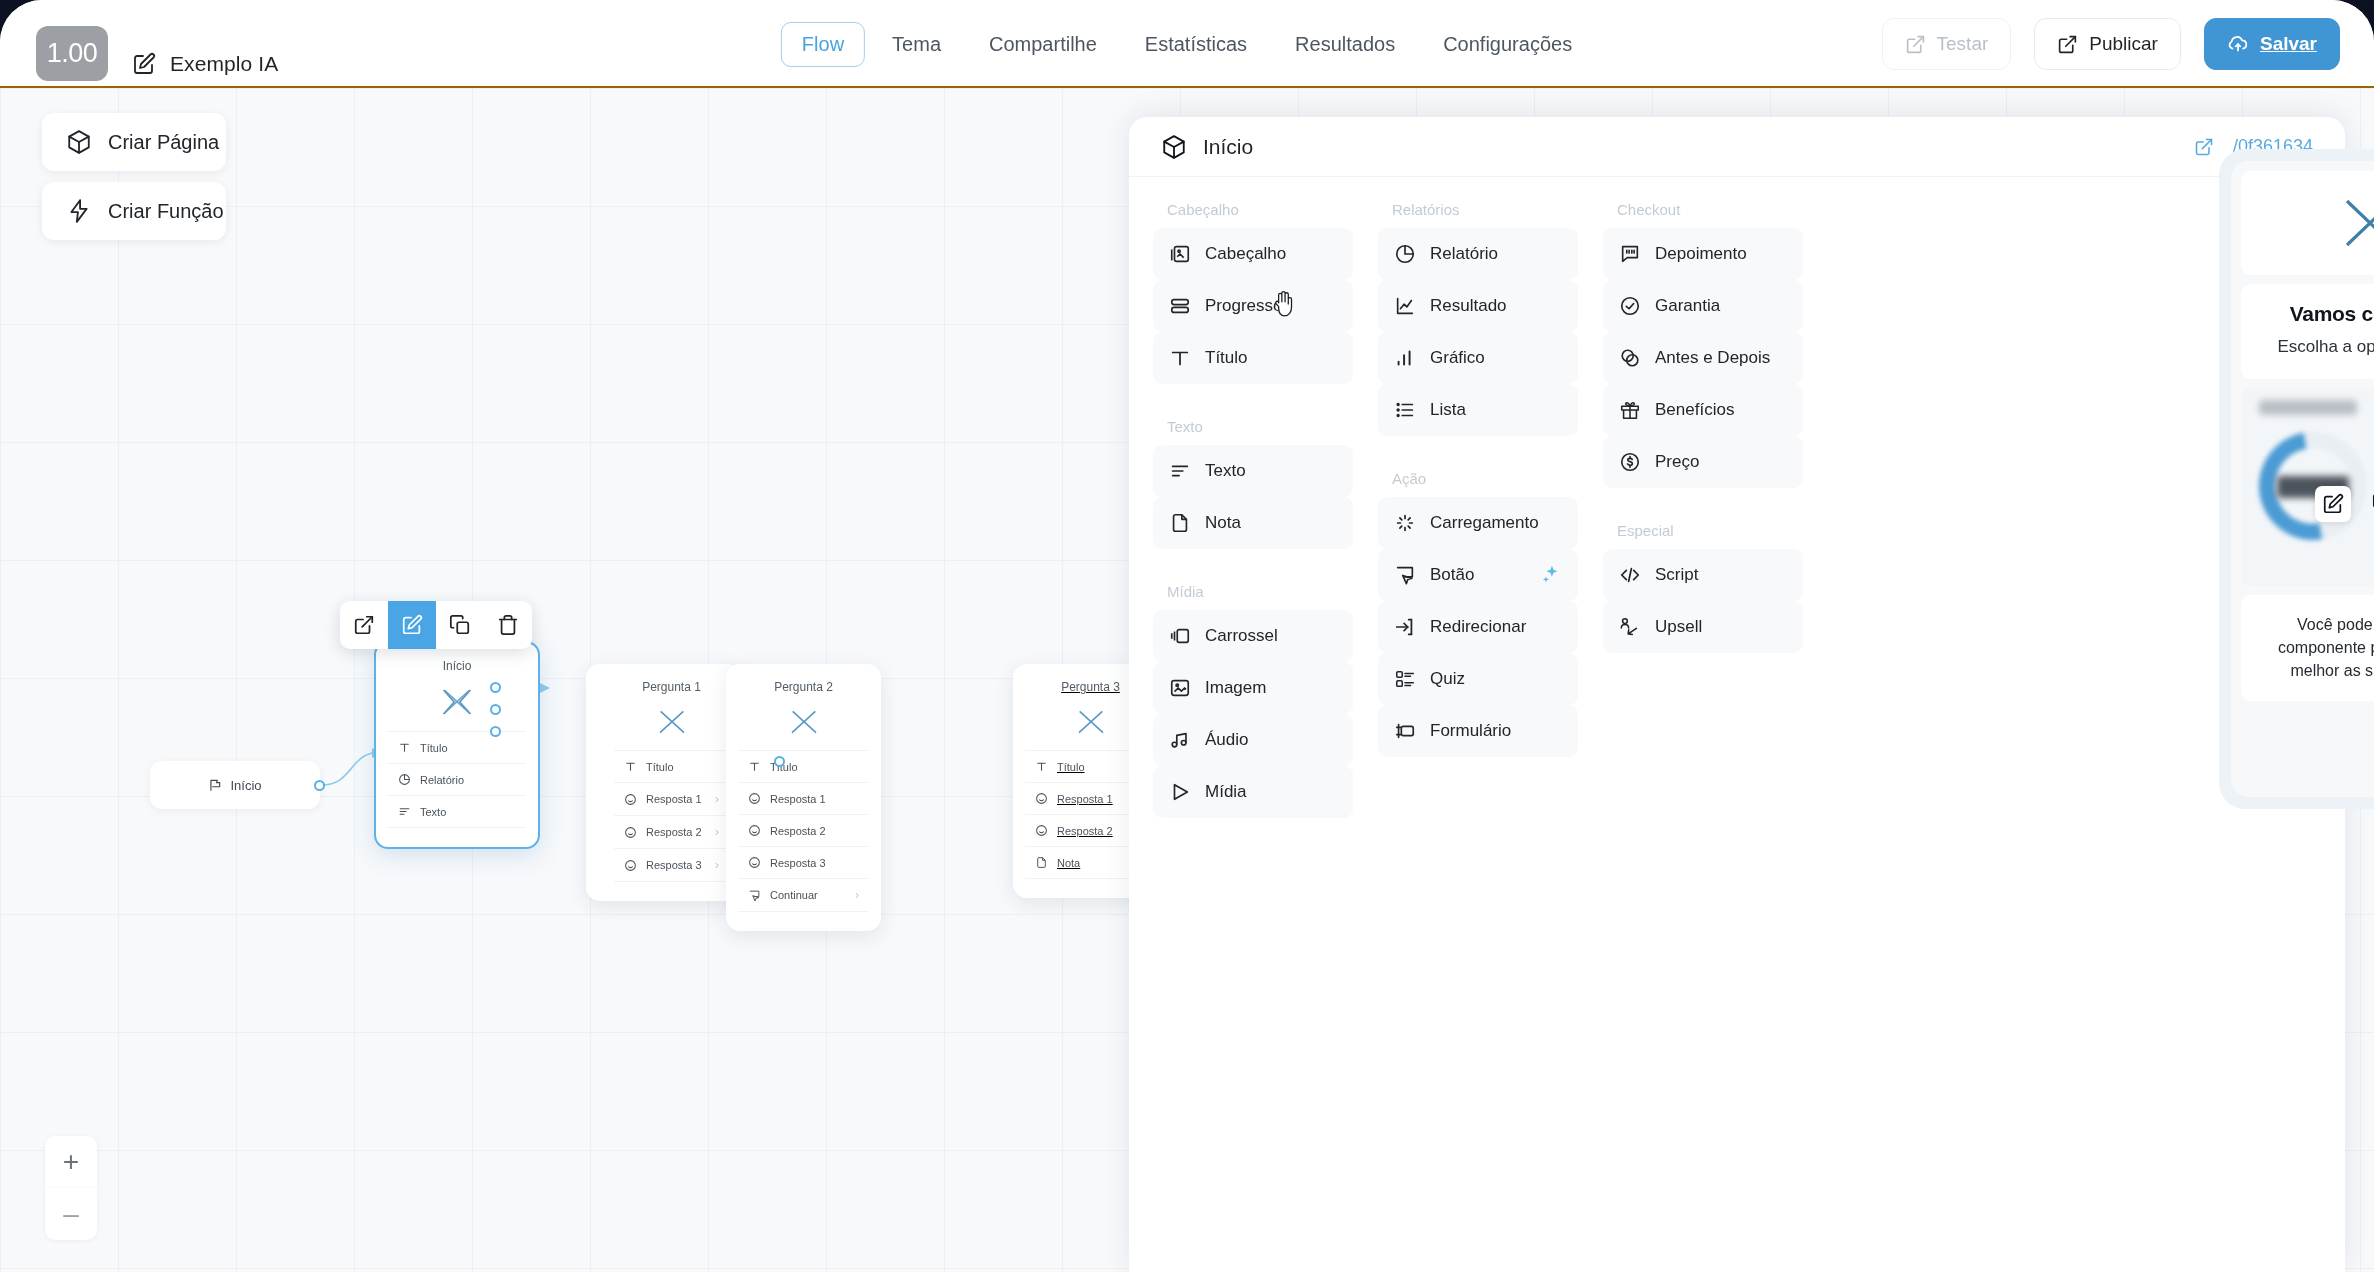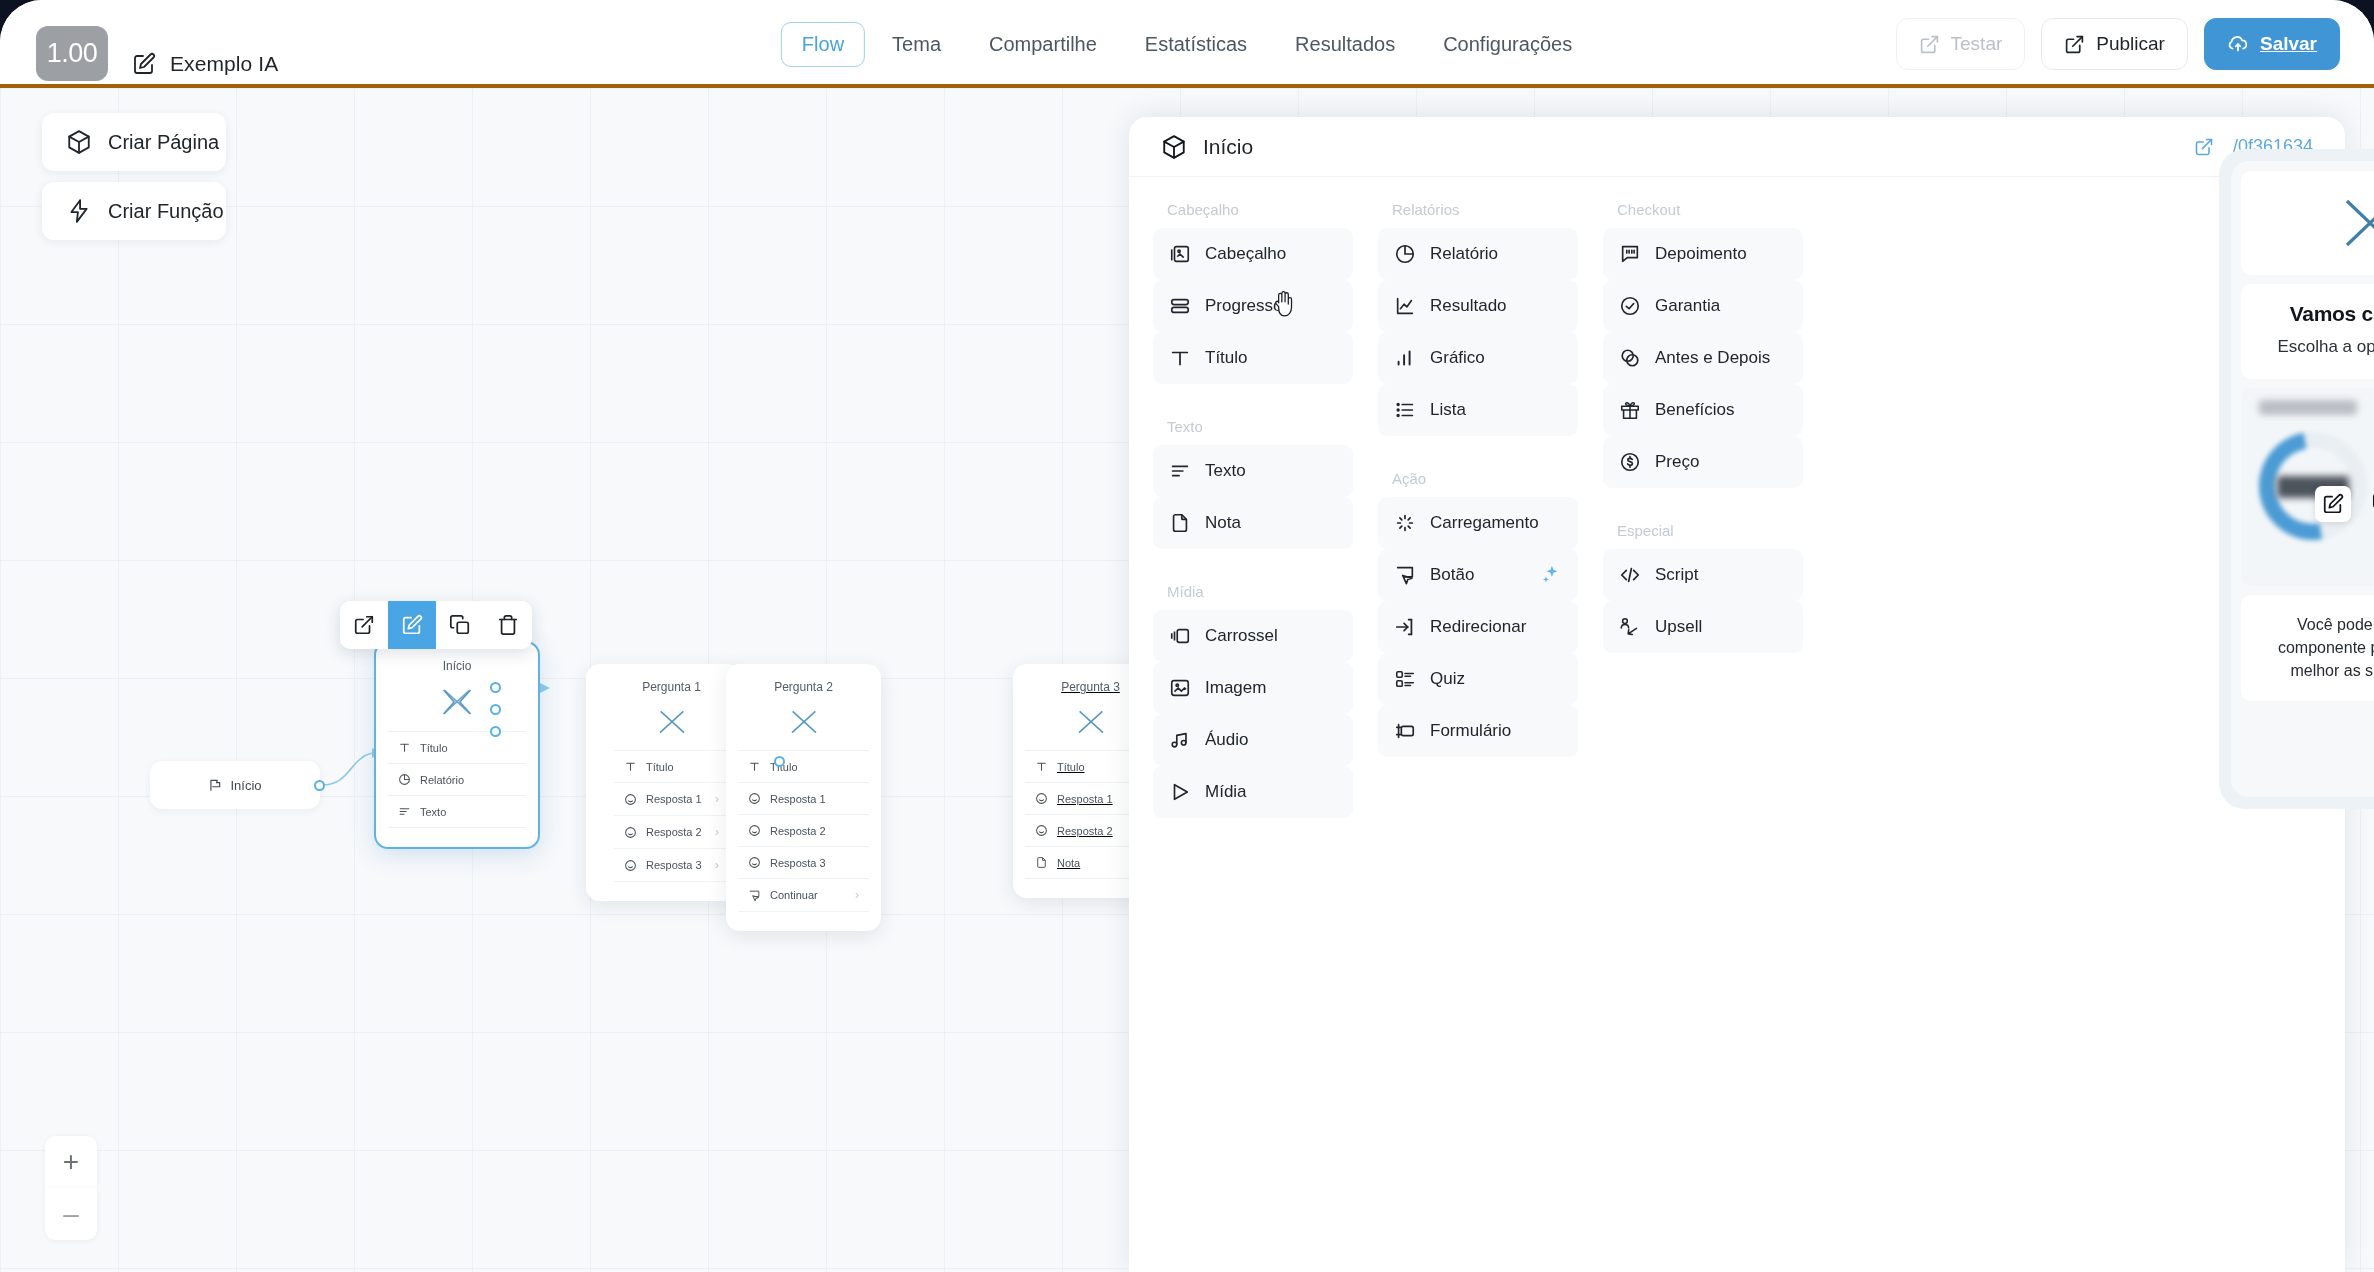--- a/index.html
+++ b/index.html
@@ -13,21 +13,21 @@
     position:absolute; left:0; top:0; width:2374px; height:1272px;
     background:#ffffff;
     border-radius:42px 42px 0 0;
     overflow:hidden;
   }
 
   
   .topbar{
     position:absolute; left:0; top:0; width:2374px; height:88px;
     background:#ffffff;
-    border-bottom:4px solid #a16207;
+    border-bottom:2px solid #a16207;
     z-index:40;
   }
   .back-badge{
     position:absolute; left:36px; top:26px; width:72px; height:55px;
     background:#9ca0a5; border-radius:12px;
     display:flex; align-items:center; justify-content:center;
     color:#ffffff; font-size:27px; letter-spacing:-0.5px;
     z-index:60;
   }
   .back-chev{
@@ -46,21 +46,21 @@
   .tabs{
     position:absolute; left:50%; transform:translateX(-50%); top:0; height:88px;
     display:flex; align-items:center; gap:6px;text-align:center;
   }
   .tab{
     padding:10px 20px; font-size:20px; color:#4e5761; border-radius:10px;
     border:1.5px solid transparent; white-space:nowrap;
   }
   .tab.active{ color:#49a3dd; border-color:#9fd1f0; background:#fff; }
 
-  .tb-right{ position:absolute; right:34px; top:0; height:88px; display:flex; align-items:center; gap:16px; }
+  .tb-right{ position:absolute; right:34px; top:0; height:88px; display:flex; align-items:center; gap:23px; }
   .btn{
     display:flex; align-items:center; gap:11px;
     height:52px; padding:0 22px; border-radius:12px; font-size:19px;
     border:1px solid #e6eaef; background:#fff; color:#1f2429; white-space:nowrap;
   }
   .btn.disabled{ color:#b9c0c7; border-color:#eef1f5; }
   .btn.disabled svg{ stroke:#b9c0c7; }
   .btn.primary{ background:#4095d4; border-color:#4095d4; color:#ffffff; font-weight:bold;text-decoration:underline; }
   .btn.primary svg{ stroke:#ffffff; }
 

